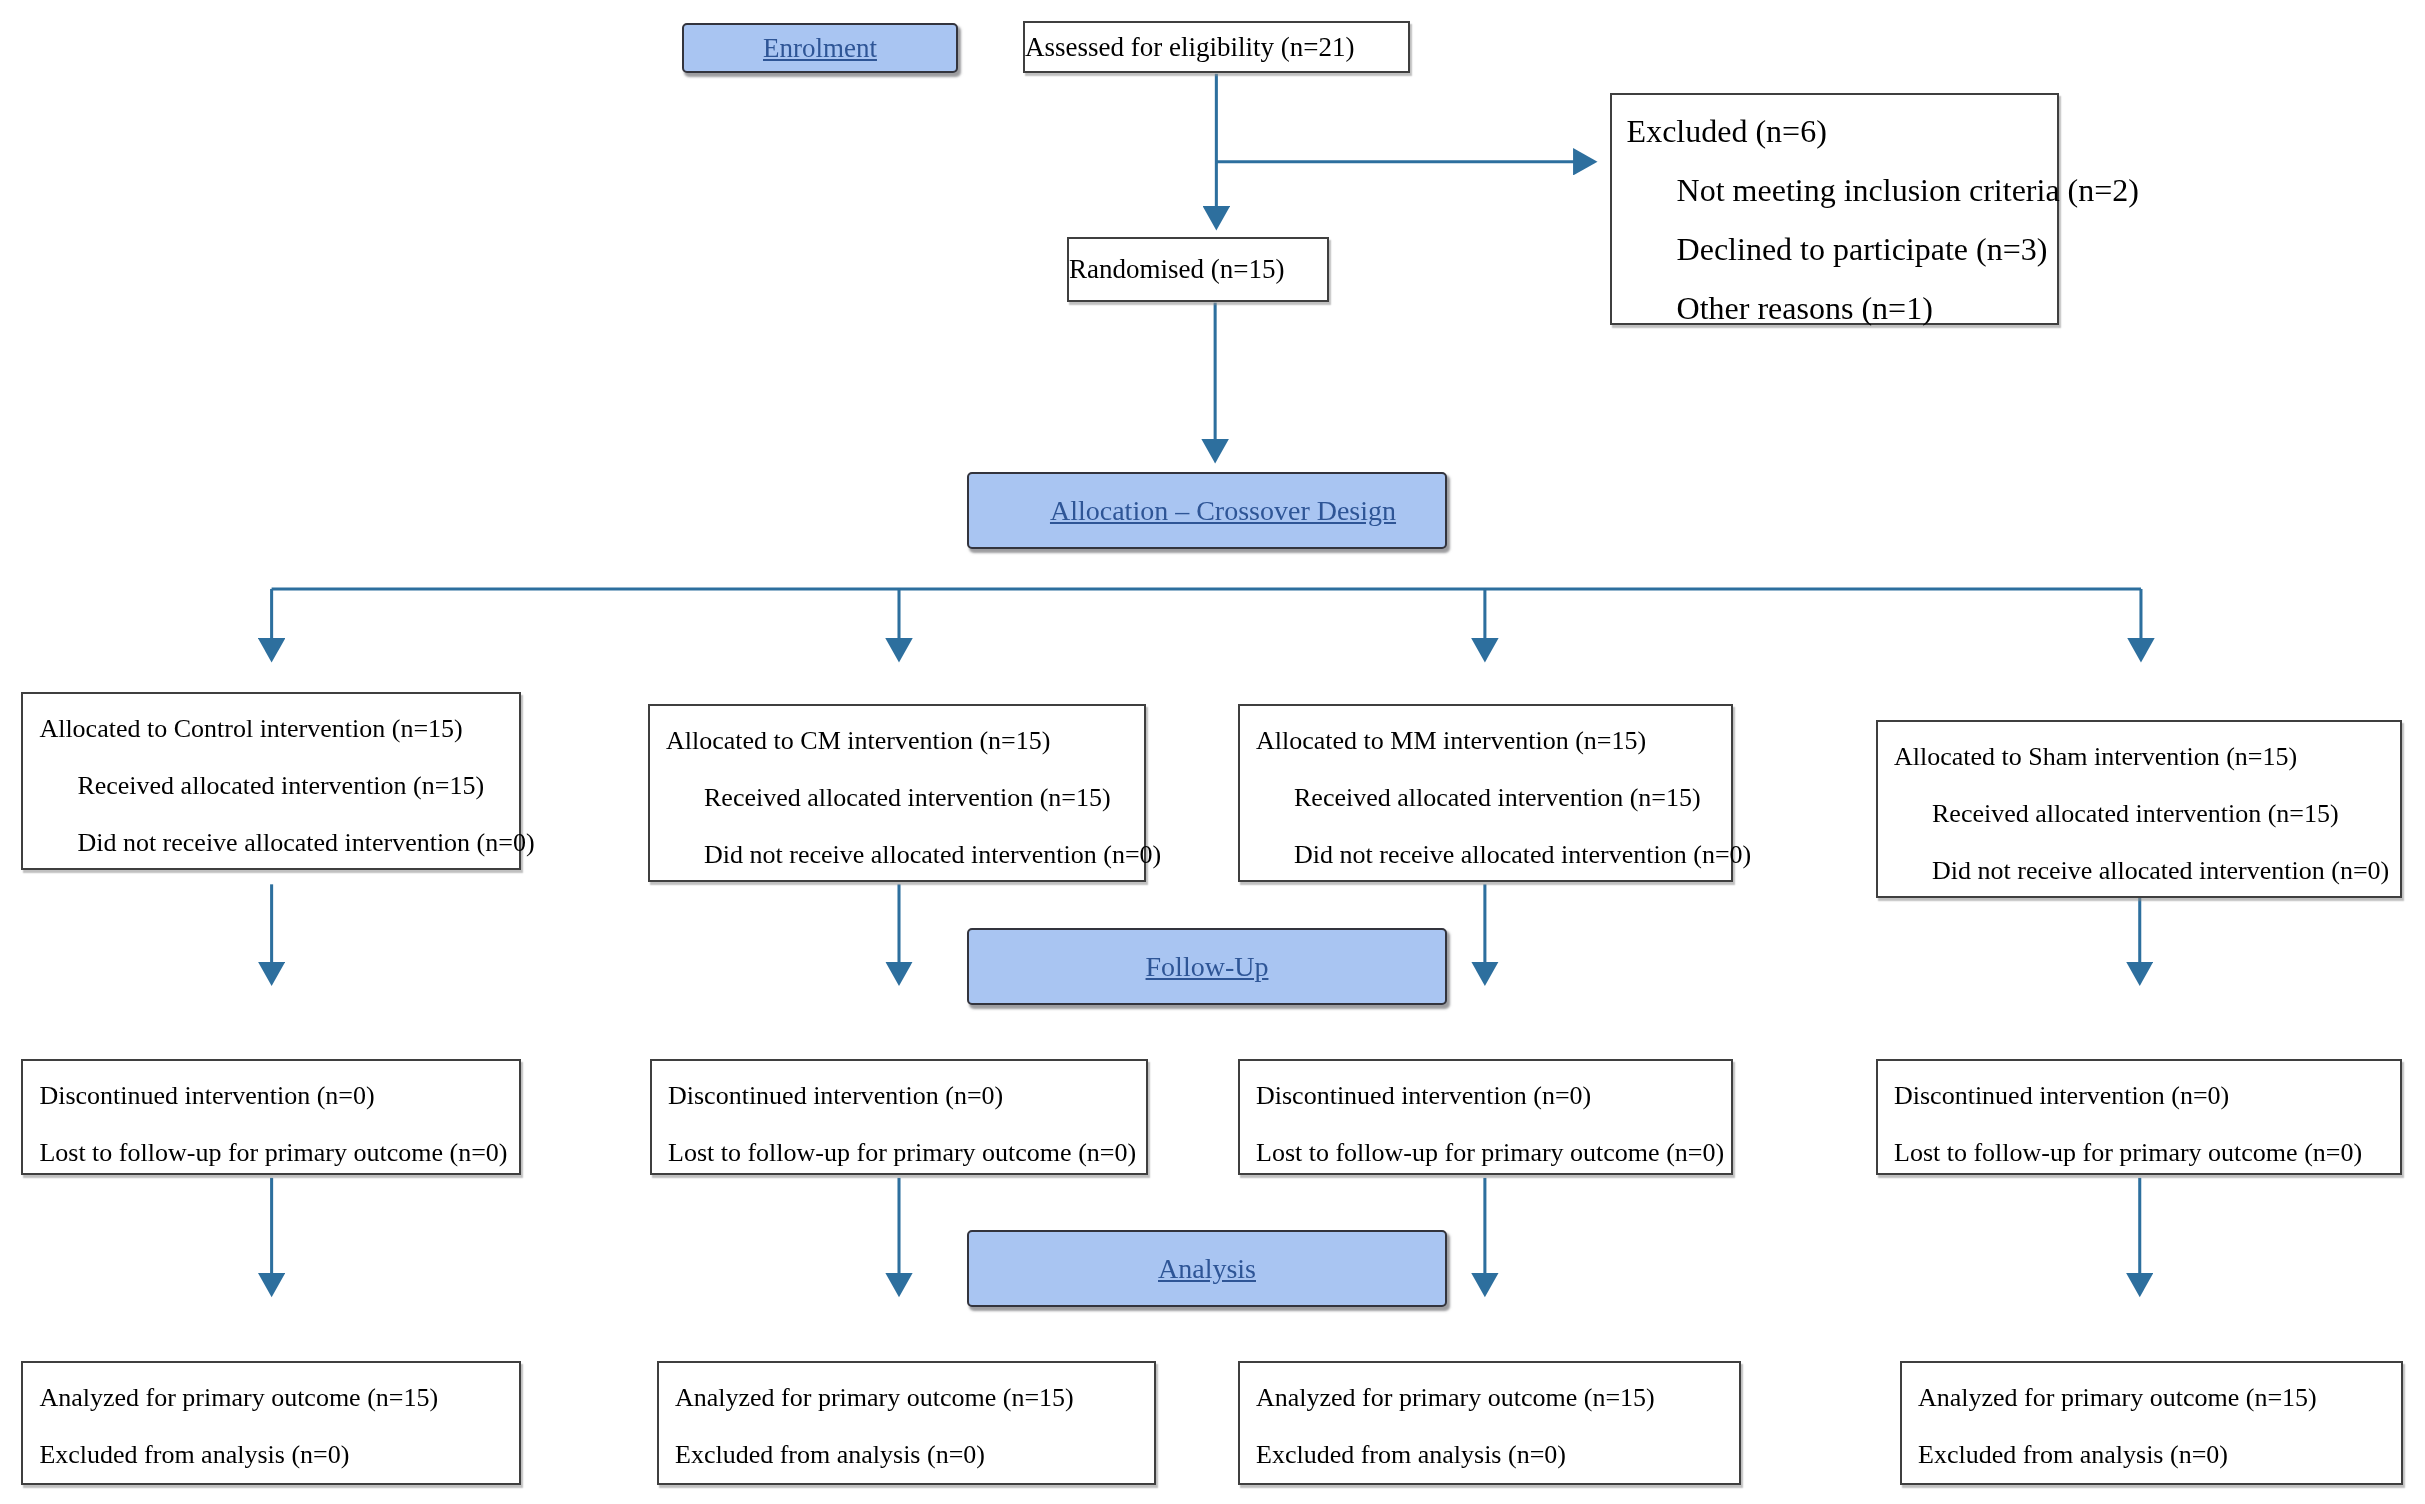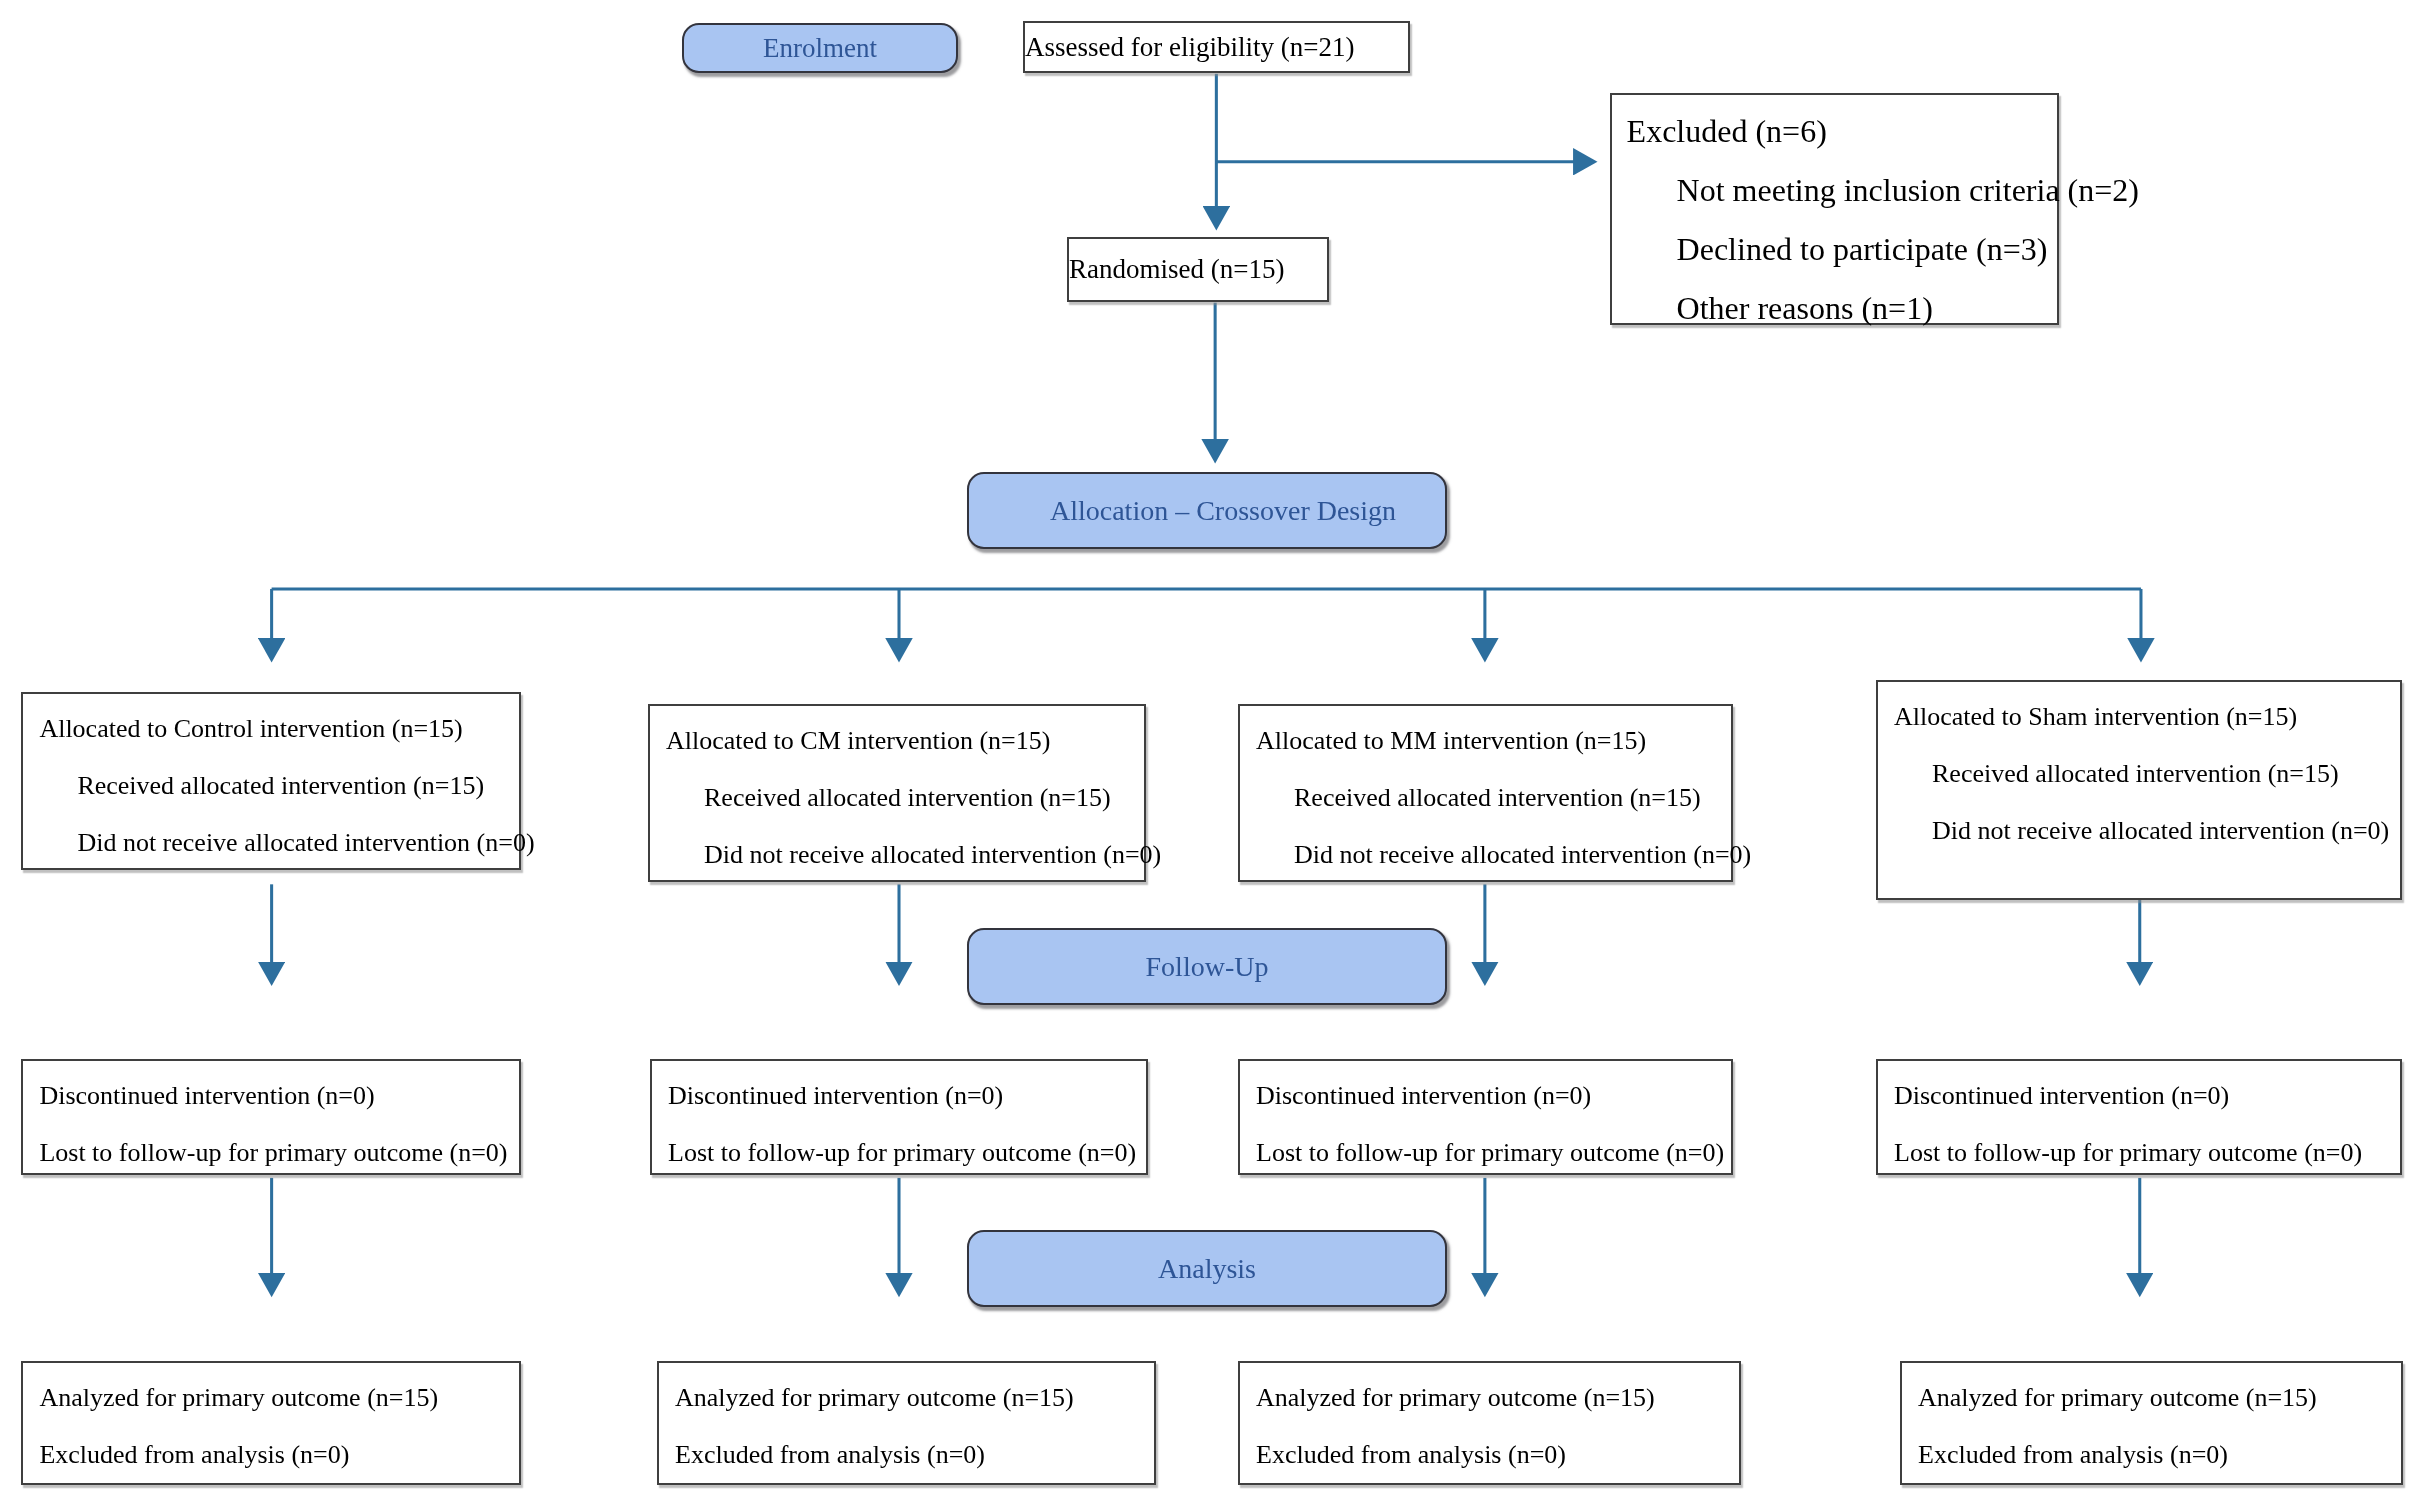--- a/index.html
+++ b/index.html
@@ -17,23 +17,23 @@
           font-size:27px; }
   .mbox { padding:22px 11px 0 16px; font-size:26px; line-height:1.0; }
   .mbox .ln { margin-bottom:31px; white-space:nowrap; }
   .mbox .indent { padding-left:38px; }
   .excl { padding:19.5px 11px 0 14.6px; font-size:32px; line-height:1.0; }
   .excl .ln { margin-bottom:27px; white-space:nowrap; }
   .excl .indent { padding-left:50px; }
 
   
   .banner { position:absolute; background:#a9c5f2; border:2.4px solid #33343d;
-            border-radius:17px; box-shadow:2.4px 3.7px 2.4px rgba(90,90,95,.6);
+            border-radius:5px; box-shadow:2.4px 3.7px 2.4px rgba(90,90,95,.6);
             display:flex; align-items:center; justify-content:center;
-            color:#2e5596; font-size:28px; z-index:3; box-sizing:border-box; }
+            color:#2e5596; font-size:28px; z-index:3; box-sizing:border-box;text-decoration:underline; }
 </style>
 </head>
 <body>
 
 <div id="canvas">
 
   <svg id="connectors" viewBox="0 0 3975 2466" xmlns="http://www.w3.org/2000/svg">
     <defs>
       <marker id="ah" markerWidth="9" markerHeight="9" refX="6.5" refY="4.5" orient="auto" markerUnits="strokeWidth">
         <path d="M0,0 L8,4.5 L0,9 Z" fill="#2d6f9e"></path>
@@ -97,21 +97,21 @@
   <div class="wbox mbox" style="left:648px; top:704px; width:498px; height:178px;">
     <div class="ln">Allocated to CM intervention (n=15)</div>
     <div class="ln indent">Received allocated intervention (n=15)</div>
     <div class="ln indent">Did not receive allocated intervention (n=0)</div>
   </div>
   <div class="wbox mbox" style="left:1238px; top:704px; width:495px; height:178px;">
     <div class="ln">Allocated to MM intervention (n=15)</div>
     <div class="ln indent">Received allocated intervention (n=15)</div>
     <div class="ln indent">Did not receive allocated intervention (n=0)</div>
   </div>
-  <div class="wbox mbox" style="left:1876px; top:680px; width:526px; height:220px;">
+  <div class="wbox mbox" style="left:1876px; top:720px; width:526px; height:178px;">
     <div class="ln">Allocated to Sham intervention (n=15)</div>
     <div class="ln indent">Received allocated intervention (n=15)</div>
     <div class="ln indent">Did not receive allocated intervention (n=0)</div>
   </div>
 
   <div class="banner" style="left:967px; top:928px; width:480px; height:77px;">
     <span>Follow-Up</span>
   </div>
 
   <div class="wbox mbox" style="left:21.4px; top:1059px; width:500px; height:116px;">

